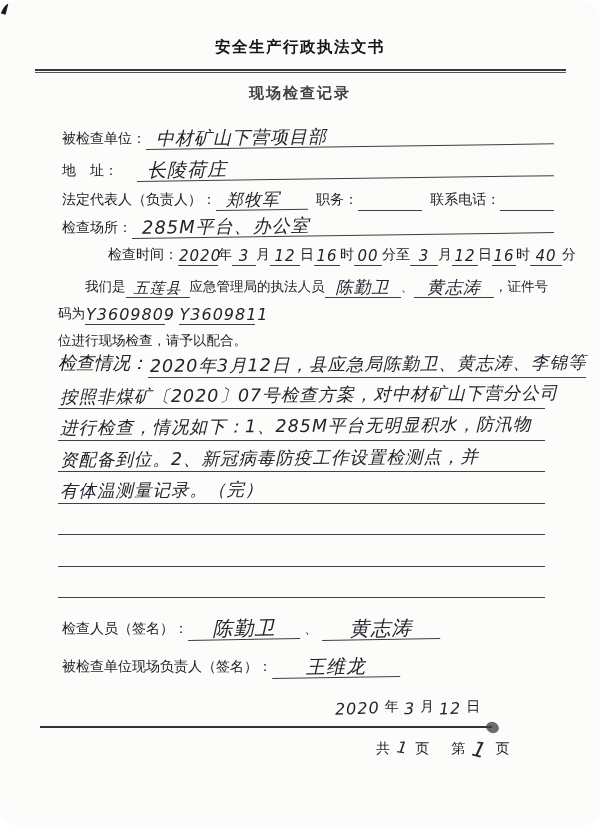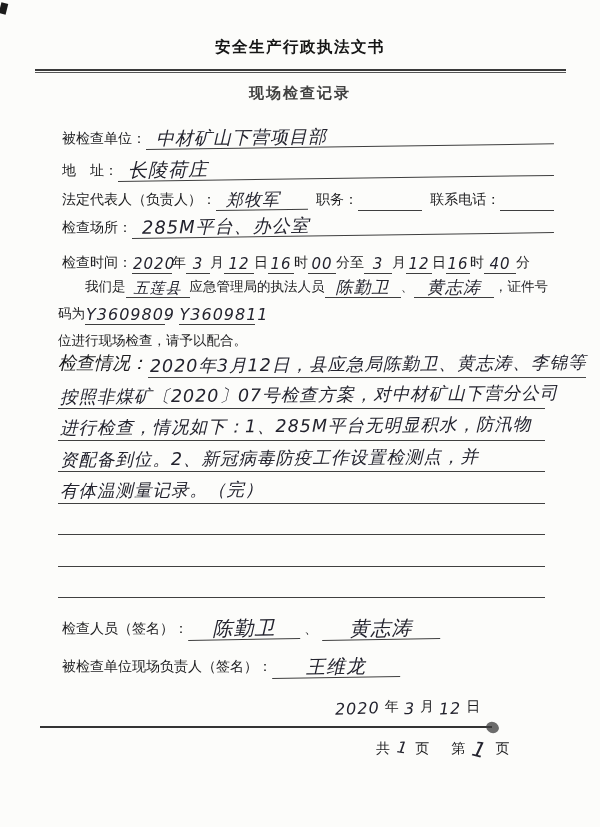--- a/index.html
+++ b/index.html
@@ -2,20 +2,21 @@
 <html><head>
 <meta charset="utf-8">
 <style>
   * { margin:0; padding:0; box-sizing:border-box; }
   html,body { background:#ffffff; }
   .sheet {
     position:relative; width:600px; height:827px;
     background:#fcfcfa; overflow:hidden;
     font-family:"Liberation Serif", serif;
     color:#1d1d1f;
+    border-radius:19px;
   }
   .abs { position:absolute; }
   .title {
     top:37px; left:0; right:0; text-align:center;
     font-family:"Liberation Sans", sans-serif;
     font-weight:700; font-size:15.5px; letter-spacing:1.5px; color:#151515;
   }
   .double-rule {
     top:69px; left:35px; width:531px; height:4px;
     border-top:2px solid #3a3a3a; border-bottom:1px solid #555;
@@ -76,40 +77,40 @@
 
   <div class="abs title">安全生产行政执法文书</div>
   <div class="abs double-rule"></div>
   <div class="abs subtitle">现场检查记录</div>
 
   <div class="abs f-row" style="top:124px;">
     <span class="lbl">被检查单位：</span>
     <span class="ul grow hand hv">中材矿山下营项目部</span>
   </div>
 
-  <div class="abs f-row" style="top:156px;">
+  <div class="abs f-row" style="top:156px;gap:19px;">
     <span class="lbl">地　址：</span>
     <span class="ul grow hand hv" style="font-size:19px;">长陵荷庄</span>
   </div>
 
   <div class="abs f-row" style="top:185px;">
     <span class="lbl">法定代表人（负责人）：</span>
     <span class="ul hand hv" style="width:92px; font-size:17px;">郑牧军</span>
     <span class="lbl" style="padding-left:8px;">职务：</span>
     <span class="ul" style="flex:1.2;"></span>
     <span class="lbl" style="padding-left:8px;">联系电话：</span>
     <span class="ul" style="flex:1;"></span>
   </div>
 
   <div class="abs f-row" style="top:213px;">
     <span class="lbl">检查场所：</span>
     <span class="ul grow hand hv">285M平台、办公室</span>
   </div>
 
-  <div class="abs f-row" style="top:248px;">
+  <div class="abs f-row" style="top:240px;margin-left:46px;">
     <span class="lbl">检查时间：</span>
     <span class="ul hand hv-c" style="width:40px;">2020</span>
     <span class="lbl">年</span>
     <span class="ul hand hv-c" style="width:24px;">3</span>
     <span class="lbl">月</span>
     <span class="ul hand hv-c" style="width:30px;">12</span>
     <span class="lbl">日</span>
     <span class="ul hand hv-c" style="width:26px;">16</span>
     <span class="lbl">时</span>
     <span class="ul hand hv-c" style="width:28px;">00</span>

